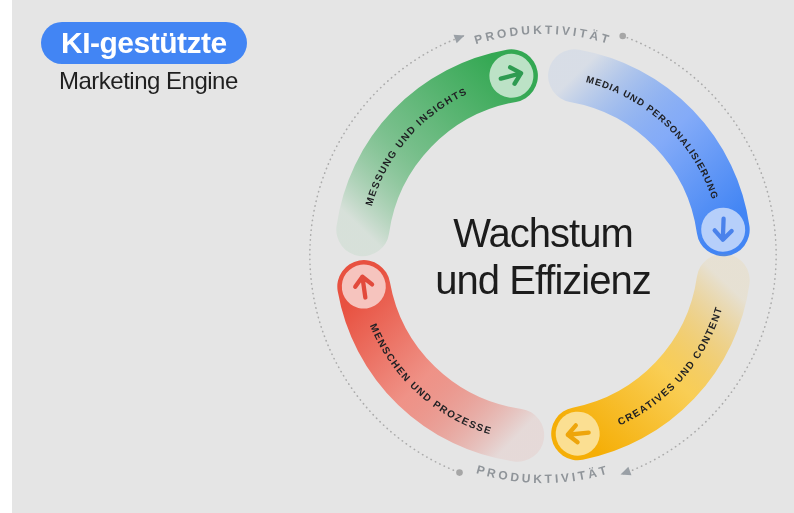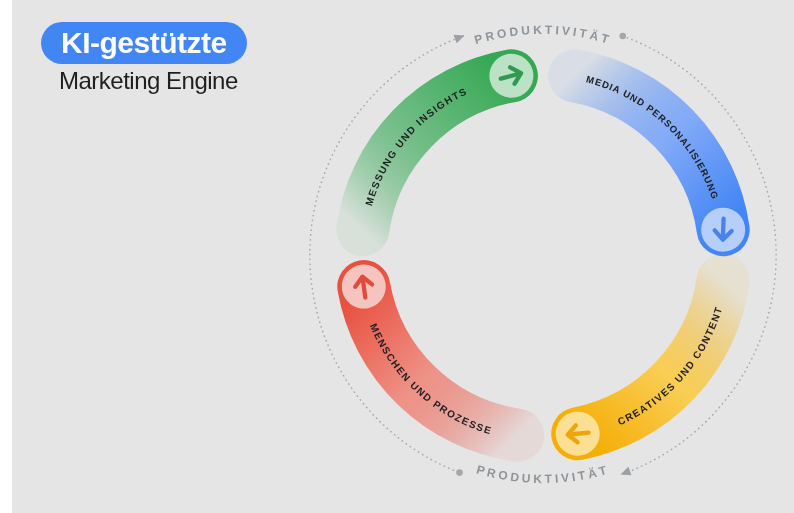--- a/index.html
+++ b/index.html
@@ -126,14 +126,18 @@
       <textPath href="#tp-blue" startOffset="50%" text-anchor="middle">MEDIA UND PERSONALISIERUNG</textPath>
     </text>
     <text class="seg-label">
       <textPath href="#tp-yellow" startOffset="50%" text-anchor="middle">CREATIVES UND CONTENT</textPath>
     </text>
     <text class="seg-label">
       <textPath href="#tp-red" startOffset="50%" text-anchor="middle">MENSCHEN UND PROZESSE</textPath>
     </text>
   </svg>
 
+  <div class="center-text">
+    <div>Wachstum</div>
+    <div>und Effizienz</div>
+  </div>
 
 </div>
 
 </body></html>

